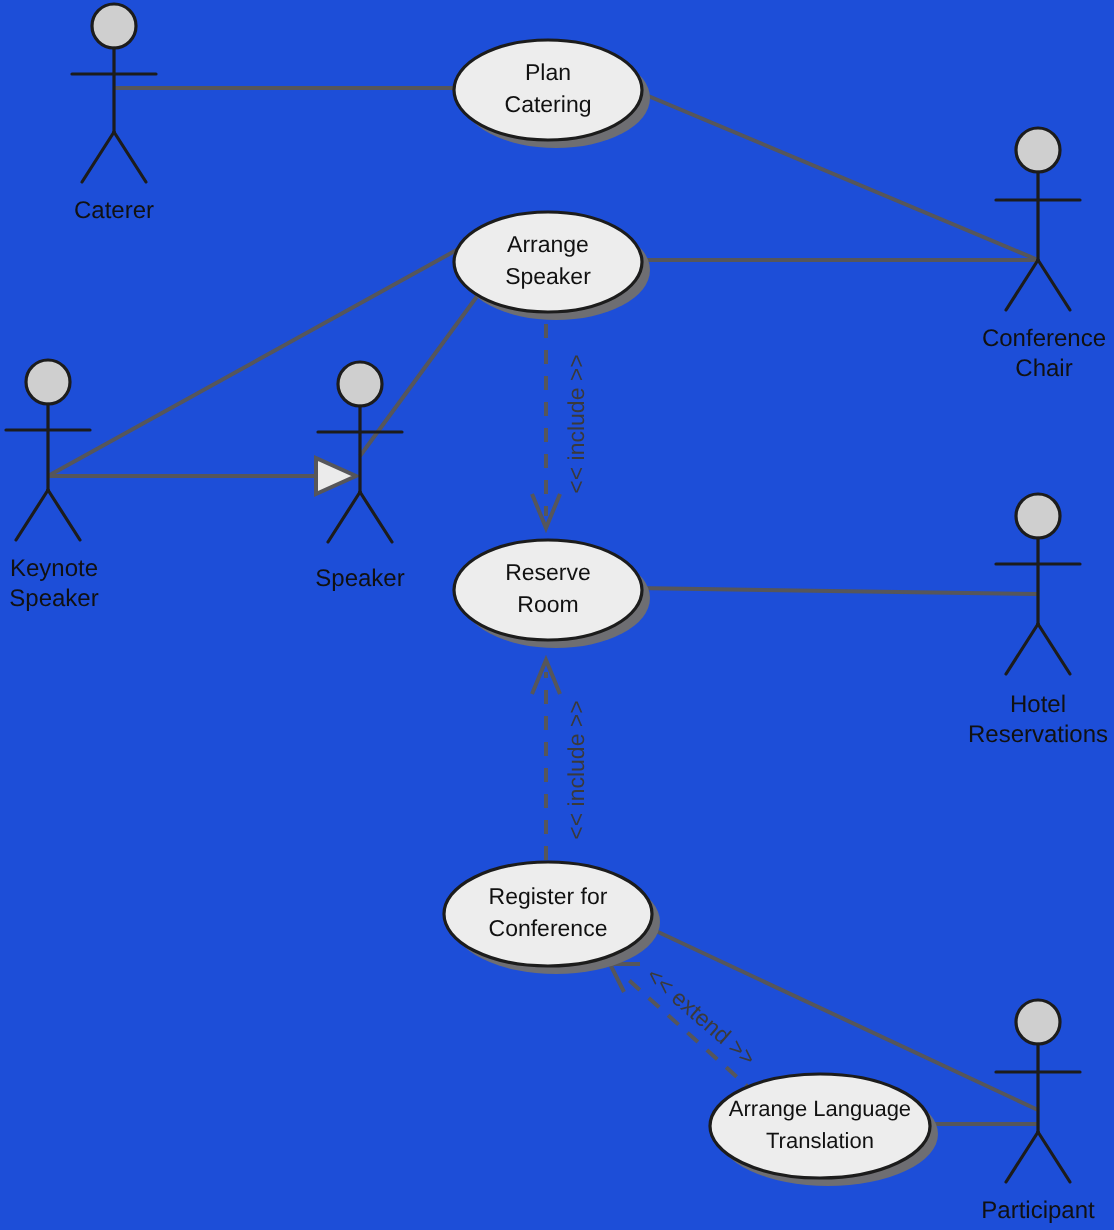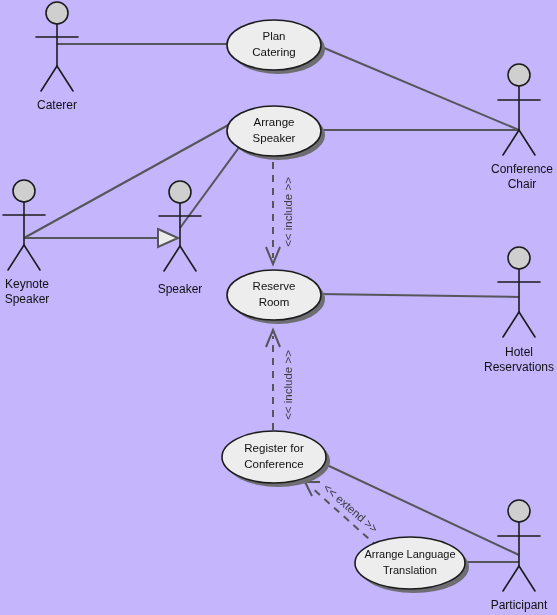--- a/index.html
+++ b/index.html
@@ -11,21 +11,21 @@
   body {
     width: 557px;
     height: 615px;
     overflow: hidden;
     font-family: "Liberation Sans", sans-serif;
   }
   #diagram-root {
     position: relative;
     width: 557px;
     height: 615px;
-    background: #c4b5fd;
+    background: #1d4ed8;
   }
   svg#uml-canvas {
     position: absolute;
     left: 0;
     top: 0;
     width: 557px;
     height: 615px;
   }
   .assoc-line {
     stroke: #56565a;

